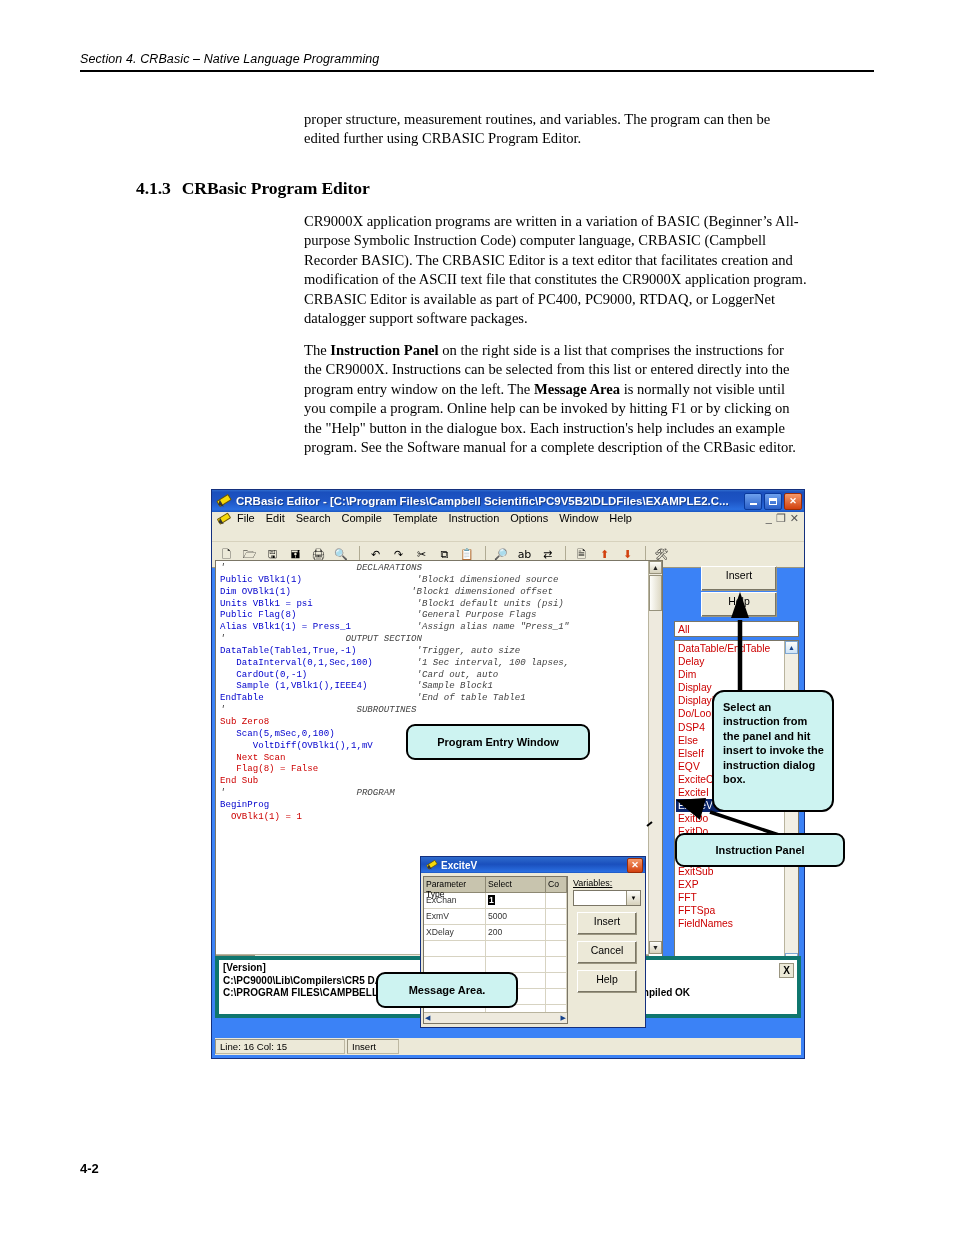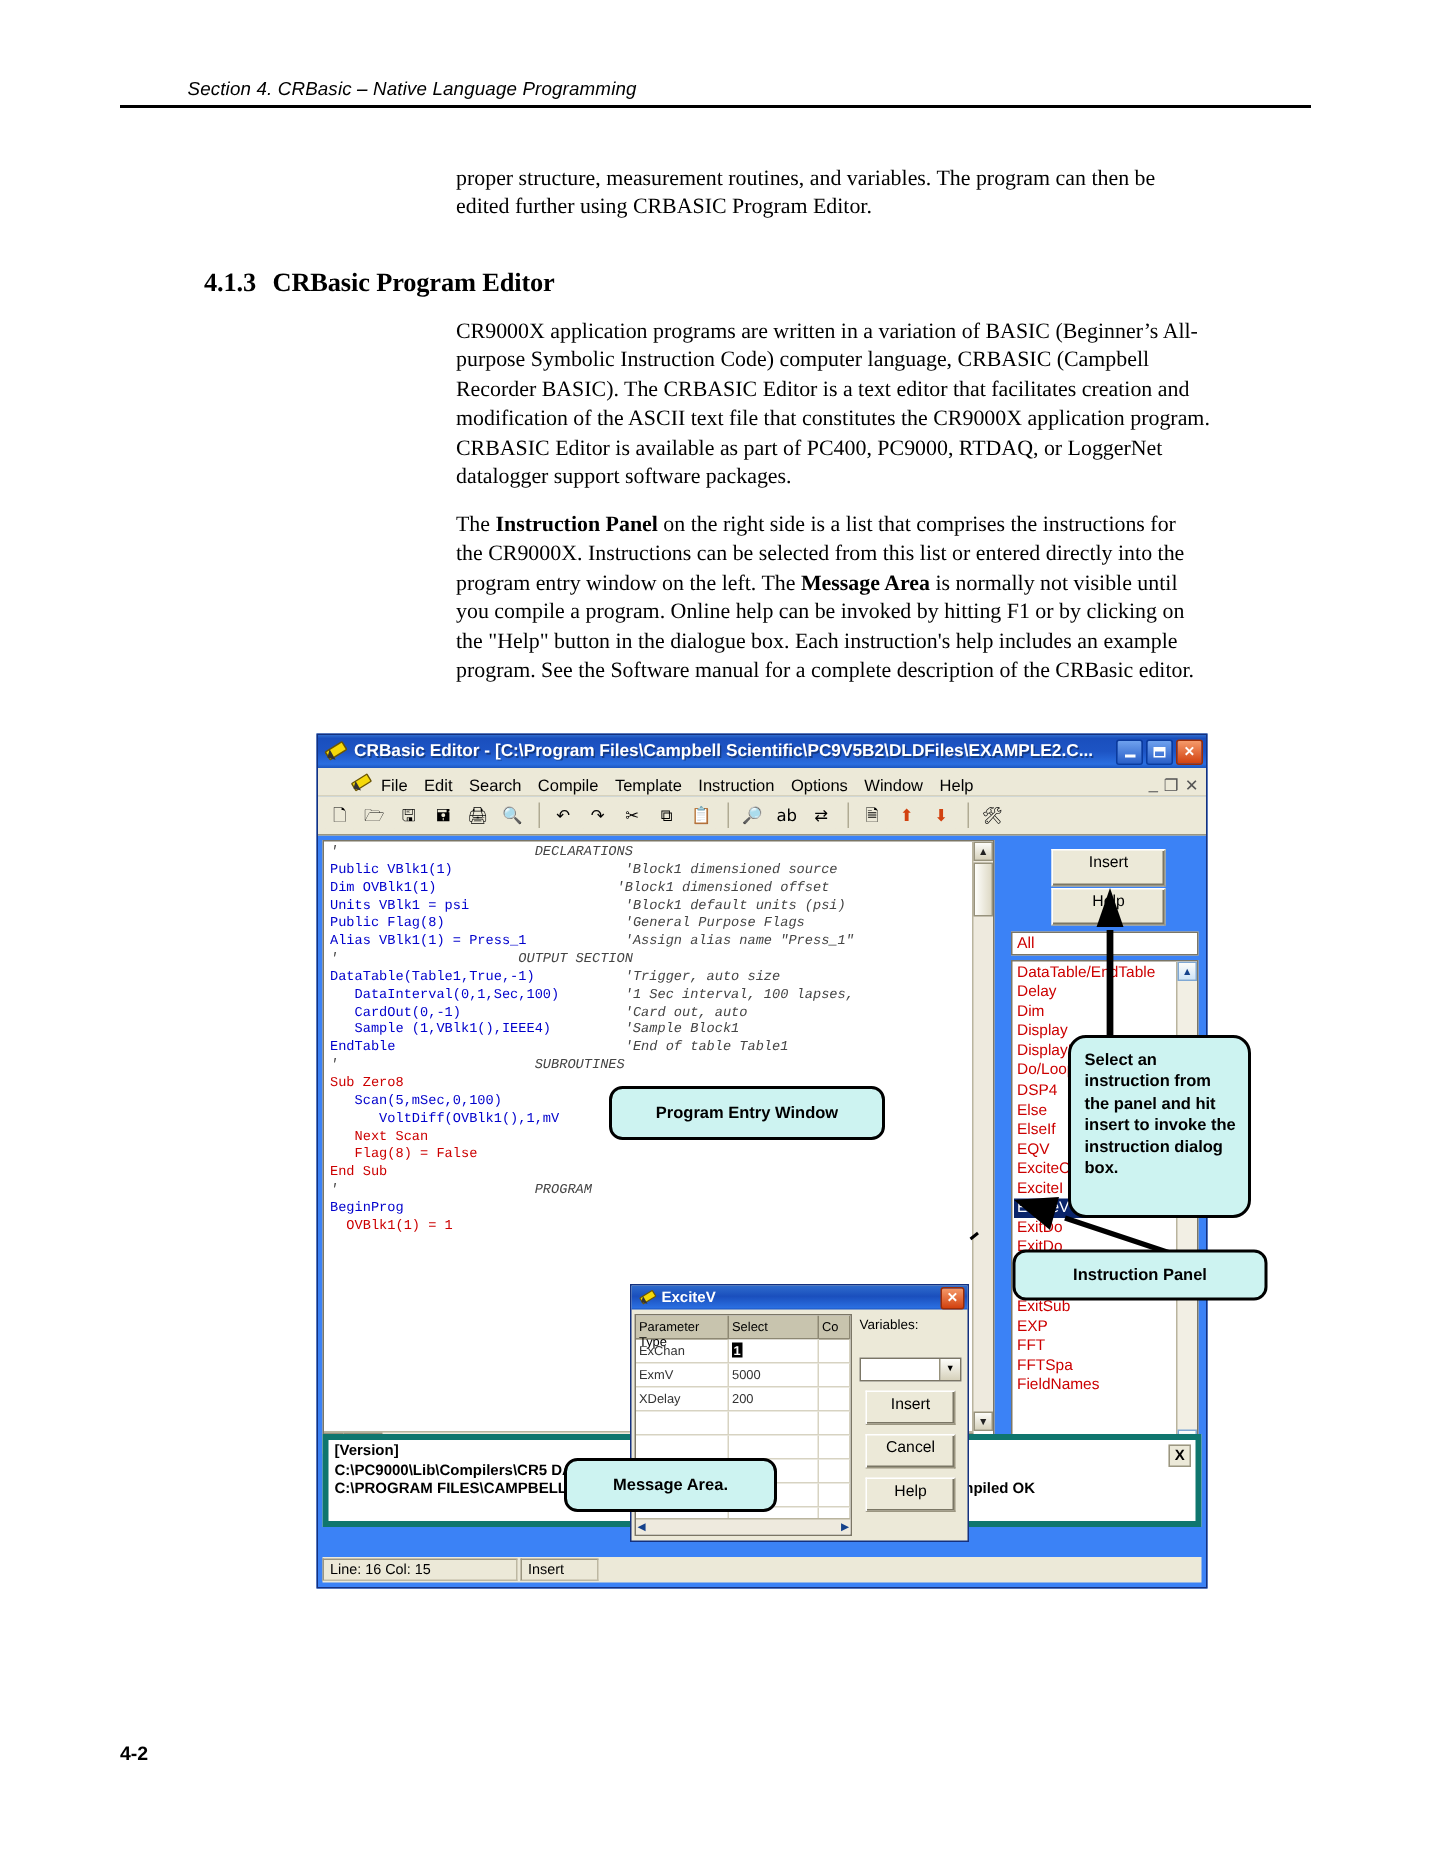--- a/index.html
+++ b/index.html
@@ -1,20 +1,20 @@
 <!DOCTYPE html>
 <html><head>
 <meta charset="utf-8">
 <style>
   html,body{margin:0;padding:0;background:#fff;}
   body{width:954px;height:1235px;position:relative;font-family:"Liberation Serif",serif;color:#000;}
 
   
   .pg-header{position:absolute;left:80px;top:52px;width:794px;}
-  .pg-header .ht{font-family:"Liberation Sans",sans-serif;font-style:italic;font-size:12.5px;letter-spacing:.1px;padding-bottom:4px;margin-left:45px;}
+  .pg-header .ht{font-family:"Liberation Sans",sans-serif;font-style:italic;font-size:12.5px;letter-spacing:.1px;padding-bottom:4px;}
   .pg-header .rule{height:2.2px;background:#000;width:794px;}
 
   
   .para{position:absolute;font-family:"Liberation Serif",serif;font-size:14.6px;line-height:19.4px;text-align:left;}
   #para1{left:304px;top:110px;width:500px;}
   #para2{left:304px;top:212px;width:512px;}
   #para3{left:304px;top:341px;width:500px;}
   .para b{font-weight:bold;}
 
   .sec-head{position:absolute;left:136px;top:178px;font-family:Liberation Serif, serif;font-weight:bold;font-size:17.6px;letter-spacing:-0.1px;}
@@ -41,21 +41,21 @@
   .tb-btn{width:16px;height:15px;border:1px solid #0b3a9c;border-radius:2px;
           font-family:"Liberation Sans",sans-serif;font-size:9px;color:#fff;font-weight:bold;
           display:flex;align-items:center;justify-content:center;line-height:1;}
   .tb-min{background:linear-gradient(to bottom,#6ea1ee,#2a5fc8);}
   .tb-max{background:linear-gradient(to bottom,#6ea1ee,#2a5fc8);}
   .tb-close{background:linear-gradient(to bottom,#f59a6a,#d2410f);border-color:#9b2c06;}
   .tb-min i{display:block;width:7px;height:2px;background:#fff;margin-top:6px;}
   .tb-max i{display:block;width:8px;height:7px;border:1.5px solid #fff;border-top-width:3px;box-sizing:border-box;}
 
   
-  .menubar{height:19px;background:#ece9d8;display:flex;align-items:flex-end;padding-left:21px;box-sizing:border-box;
+  .menubar{height:30px;background:#ece9d8;display:flex;align-items:flex-start;padding-left:4px;box-sizing:border-box;
            border-bottom:1px solid #d7d2bd;}
   .menubar .pencil{transform:scale(.92);margin-right:6px;}
   .mi{font-family:"Liberation Sans",sans-serif;font-size:11px;color:#000;margin-right:11px;white-space:nowrap;}
   .mdi-btns{margin-left:auto;display:flex;gap:4px;padding-right:5px;font-family:"Liberation Sans",sans-serif;font-size:11px;color:#555;}
 
   
   .toolbar{height:26px;background:#ece9d8;display:flex;align-items:center;padding-left:4px;box-sizing:border-box;
            border-bottom:1px solid #9a9680;}
   .tbtn{width:19px;height:19px;margin-right:2px;border:1px solid #ece9d8;background:#ece9d8;
         display:flex;align-items:center;justify-content:center;border-radius:2px;position:relative;}
@@ -128,21 +128,21 @@
   .grid .hcell{font-family:"Liberation Sans",sans-serif;font-size:8.6px;padding:2px 2px;border-right:1px solid #8d8873;box-sizing:border-box;}
   .grid .hcell.c1{width:62px;} .grid .hcell.c2{width:60px;} .grid .hcell.c3{flex:1;}
   .grid .drow{display:flex;height:15px;border-bottom:1px solid #d7d3c2;justify-content:center;}
   .grid .dcell{font-family:"Liberation Sans",sans-serif;font-size:8.6px;padding:2px;border-right:1px solid #d7d3c2;box-sizing:border-box;color:#333;}
   .grid .dcell.c1{width:62px;} .grid .dcell.c2{width:60px;} .grid .dcell.c3{flex:1;}
   .grid .drow.act .dcell.c2{background:#fff;color:#000;}
   .grid .drow.act .dcell.c2 b{background:#000;color:#fff;padding:0 1px;}
   .grid .gh{position:absolute;left:0;right:0;bottom:0;height:11px;background:#eeeade;border-top:1px solid #b9b49e;display:flex;align-items:center;justify-content:space-between;padding:0 1px;box-sizing:border-box;}
   .grid .gh span{font-size:7px;color:#15428b;}
   .dlg-right{position:absolute;left:150px;top:19px;right:2px;bottom:2px;}
-  .dlg-right .lbl{font-family:"Liberation Sans",sans-serif;font-size:9px;margin:2px 0 17px 2px;}
+  .dlg-right .lbl{font-family:"Liberation Sans",sans-serif;font-size:9px;margin:2px 0 2px 2px;text-decoration:underline;}
   .combo{height:14px;border:1px solid #7b7666;background:#fff;display:flex;margin:0 2px 6px 2px;}
   .combo .arw{margin-left:auto;width:13px;background:linear-gradient(to bottom,#fdfdfa,#d6d1bb);border-left:1px solid #97927c;
               display:flex;align-items:center;justify-content:center;font-size:6px;}
   .dbtn{display:block;margin:0 auto 6px auto;width:58px;height:17px;line-height:13px;}
 
   
   .callout{position:absolute;background:#cdf3f1;border:2px solid #000;border-radius:9px;
            font-family:"Liberation Sans",sans-serif;font-weight:bold;font-size:11px;color:#000;z-index:60;}
   #co-pew{left:406px;top:724px;width:180px;height:32px;display:flex;align-items:center;justify-content:center;}
   #co-ip{left:675px;top:833px;width:166px;height:30px;display:flex;align-items:center;justify-content:center;}

